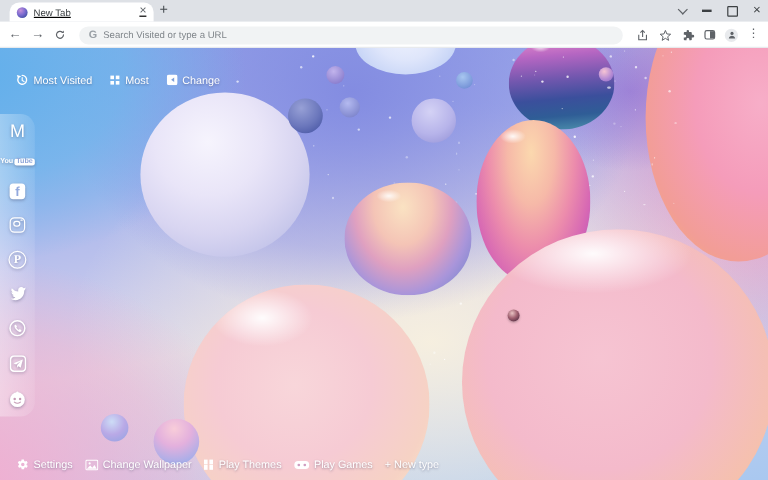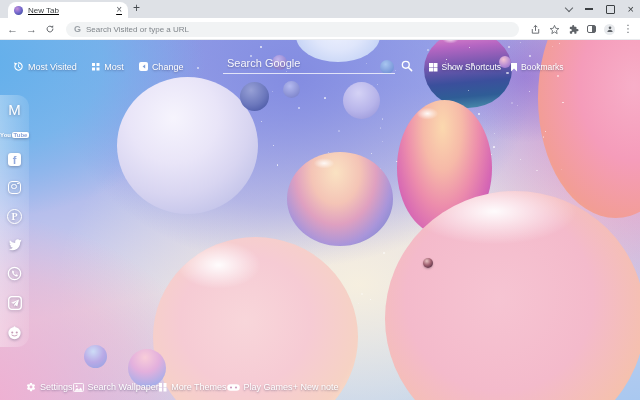--- a/index.html
+++ b/index.html
@@ -108,21 +108,21 @@
   .yt-tube{font-size:6px;font-weight:bold;background:#fff;color:#8fa6d9;border-radius:2px;padding:0 1.5px;}
   .fb{width:13px;height:13px;background:#fff;border-radius:3px;color:#93a9dd;font-weight:bold;
     font-size:11px;display:flex;align-items:flex-end;justify-content:center;line-height:.85;}
   .ig{width:13px;height:13px;border:1.4px solid #fff;border-radius:4px;position:relative;box-sizing:border-box;}
   .ig::before{content:"";position:absolute;left:2.2px;top:2.2px;width:5.5px;height:5.5px;border:1.3px solid #fff;
     border-radius:50%;box-sizing:border-box;}
   .ig::after{content:"";position:absolute;right:1px;top:1px;width:1.6px;height:1.6px;background:#fff;border-radius:50%;}
   .pin{width:15px;height:15px;border:1.4px solid #fff;border-radius:50%;color:#fff;font-weight:bold;
     font-size:10px;display:flex;align-items:center;justify-content:center;box-sizing:border-box;font-family:"Liberation Serif",serif;}
 
-  .ntp-bottom{position:absolute;left:26px;bottom:8px;display:flex;gap:0;align-items:flex-start;z-index:10;}
+  .ntp-bottom{position:absolute;left:14px;bottom:8px;display:flex;gap:10px;align-items:flex-start;z-index:10;}
   .nb-item{display:flex;align-items:center;gap:4px;font-size:9px;cursor:default;}
 
   [data-interactable="true"]{cursor:pointer;}
 </style>
 </head>
 <body>
 
 <div class="screen" data-interactable="false">
 
   <div class="tabstrip" data-interactable="false">
@@ -311,38 +311,21 @@
       </span>
       <span class="ntp-btn ntp-text" data-interactable="true">
         <svg width="9" height="9" viewBox="0 0 14 14" data-interactable="false">
             <rect width="14" height="14" rx="3" fill="#fff"></rect>
             <path d="M9.6 4 5.6 7l4 3z" fill="#7e9fd8"></path>
           </svg>
         <span data-interactable="false">Change</span>
       </span>
     </div>
 
-    <div class="search-wrap" data-interactable="false">
-      <input class="search-input" type="text" data-interactable="true" placeholder="Search Google" style="">
-      <svg class="mag" width="12" height="12" viewBox="0 0 14 14" data-interactable="true">
-          <circle cx="5.6" cy="5.6" r="4" fill="none" stroke="#fff" stroke-width="1.6"></circle>
-          <path d="M8.7 8.7 12.4 12.4" stroke="#fff" stroke-width="1.8" stroke-linecap="round"></path>
-        </svg>
-    </div>
-
-    <div class="ntp-right" data-interactable="false">
-      <span class="ntp-btn ntp-text" data-interactable="true">
-        <span class="grid-ic" data-interactable="false"></span>
-        <span data-interactable="false">Show Shortcuts</span>
-      </span>
-      <span class="ntp-btn ntp-text" data-interactable="true">
-        <span class="bm-ic" data-interactable="false"></span>
-        <span data-interactable="false">Bookmarks</span>
-      </span>
-    </div>
+
 
     <div class="side-strip" data-interactable="false">
       <span class="soc" data-interactable="true">
           <span class="gm-letter" data-interactable="false">M</span>
         </span>
       <span class="soc yt" data-interactable="true">
         <span class="yt-you" data-interactable="false">You</span>
         <span class="yt-tube" data-interactable="false">Tube</span>
       </span>
       <span class="soc" data-interactable="true">
@@ -388,32 +371,32 @@
             <path fill="#fff" d="M19.4 13c.1-.3.1-.6.1-1s0-.7-.1-1l2.1-1.6c.2-.2.2-.4.1-.6l-2-3.5c-.1-.2-.4-.3-.6-.2l-2.5 1c-.5-.4-1.1-.7-1.7-1l-.4-2.6c0-.2-.2-.4-.5-.4h-4c-.2 0-.4.2-.5.4l-.4 2.6c-.6.2-1.1.6-1.7 1l-2.5-1c-.2-.1-.5 0-.6.2l-2 3.5c-.1.2-.1.4.1.6L4.6 11c0 .3-.1.6-.1 1s0 .7.1 1l-2.1 1.6c-.2.2-.2.4-.1.6l2 3.5c.1.2.4.3.6.2l2.5-1c.5.4 1.1.7 1.7 1l.4 2.6c0 .2.2.4.5.4h4c.2 0 .4-.2.5-.4l.4-2.6c.6-.2 1.2-.6 1.7-1l2.5 1c.2.1.5 0 .6-.2l2-3.5c.1-.2.1-.4-.1-.6L19.4 13zM12 15.5a3.5 3.5 0 1 1 0-7 3.5 3.5 0 0 1 0 7z"></path>
           </svg>
         <span data-interactable="false">Settings</span>
       </span>
       <span class="nb-item ntp-text" data-interactable="true">
         <svg width="11" height="9" viewBox="0 0 24 20" data-interactable="false">
             <rect x="1" y="1" width="22" height="18" rx="2" fill="none" stroke="#fff" stroke-width="2"></rect>
             <circle cx="8" cy="7" r="2" fill="#fff"></circle>
             <path d="M3 17l6-6 4 4 4-5 4 7z" fill="#fff"></path>
           </svg>
-        <span data-interactable="false">Search Wallpaper</span>
+        <span data-interactable="false">Change Wallpaper</span>
       </span>
       <span class="nb-item ntp-text" data-interactable="true">
         <span class="grid-ic" data-interactable="false"></span>
-        <span data-interactable="false">More Themes</span>
+        <span data-interactable="false">Play Themes</span>
       </span>
       <span class="nb-item ntp-text" data-interactable="true">
         <svg width="13" height="7" viewBox="0 0 26 14" data-interactable="false">
             <rect x="0.5" y="0.5" width="25" height="13" rx="6.5" fill="#fff"></rect>
             <circle cx="8" cy="7" r="2.2" fill="#cf9cc0"></circle>
             <circle cx="18" cy="7" r="2.2" fill="#cf9cc0"></circle>
           </svg>
         <span data-interactable="false">Play Games</span>
       </span>
       <span class="nb-item ntp-text" data-interactable="true">
-        <span data-interactable="false">+ New note</span>
+        <span data-interactable="false">+ New type</span>
       </span>
     </div>
   </div>
 </div>
 
 </body></html>

